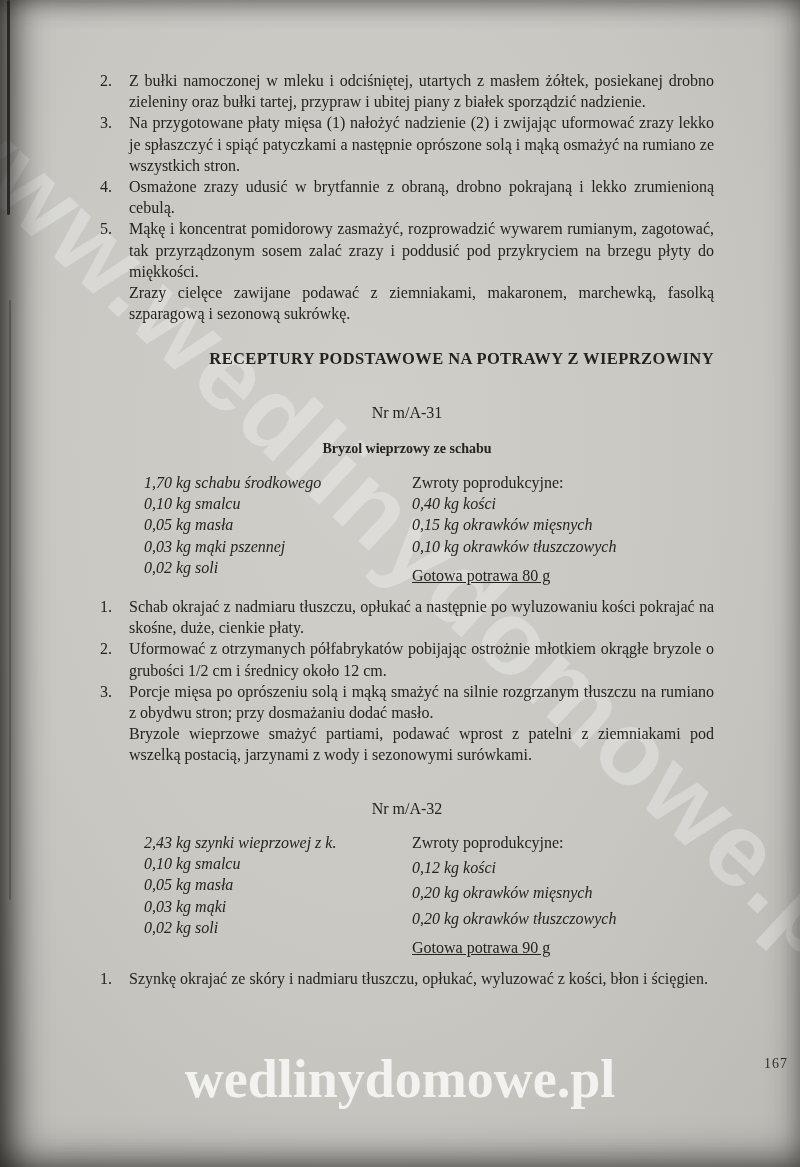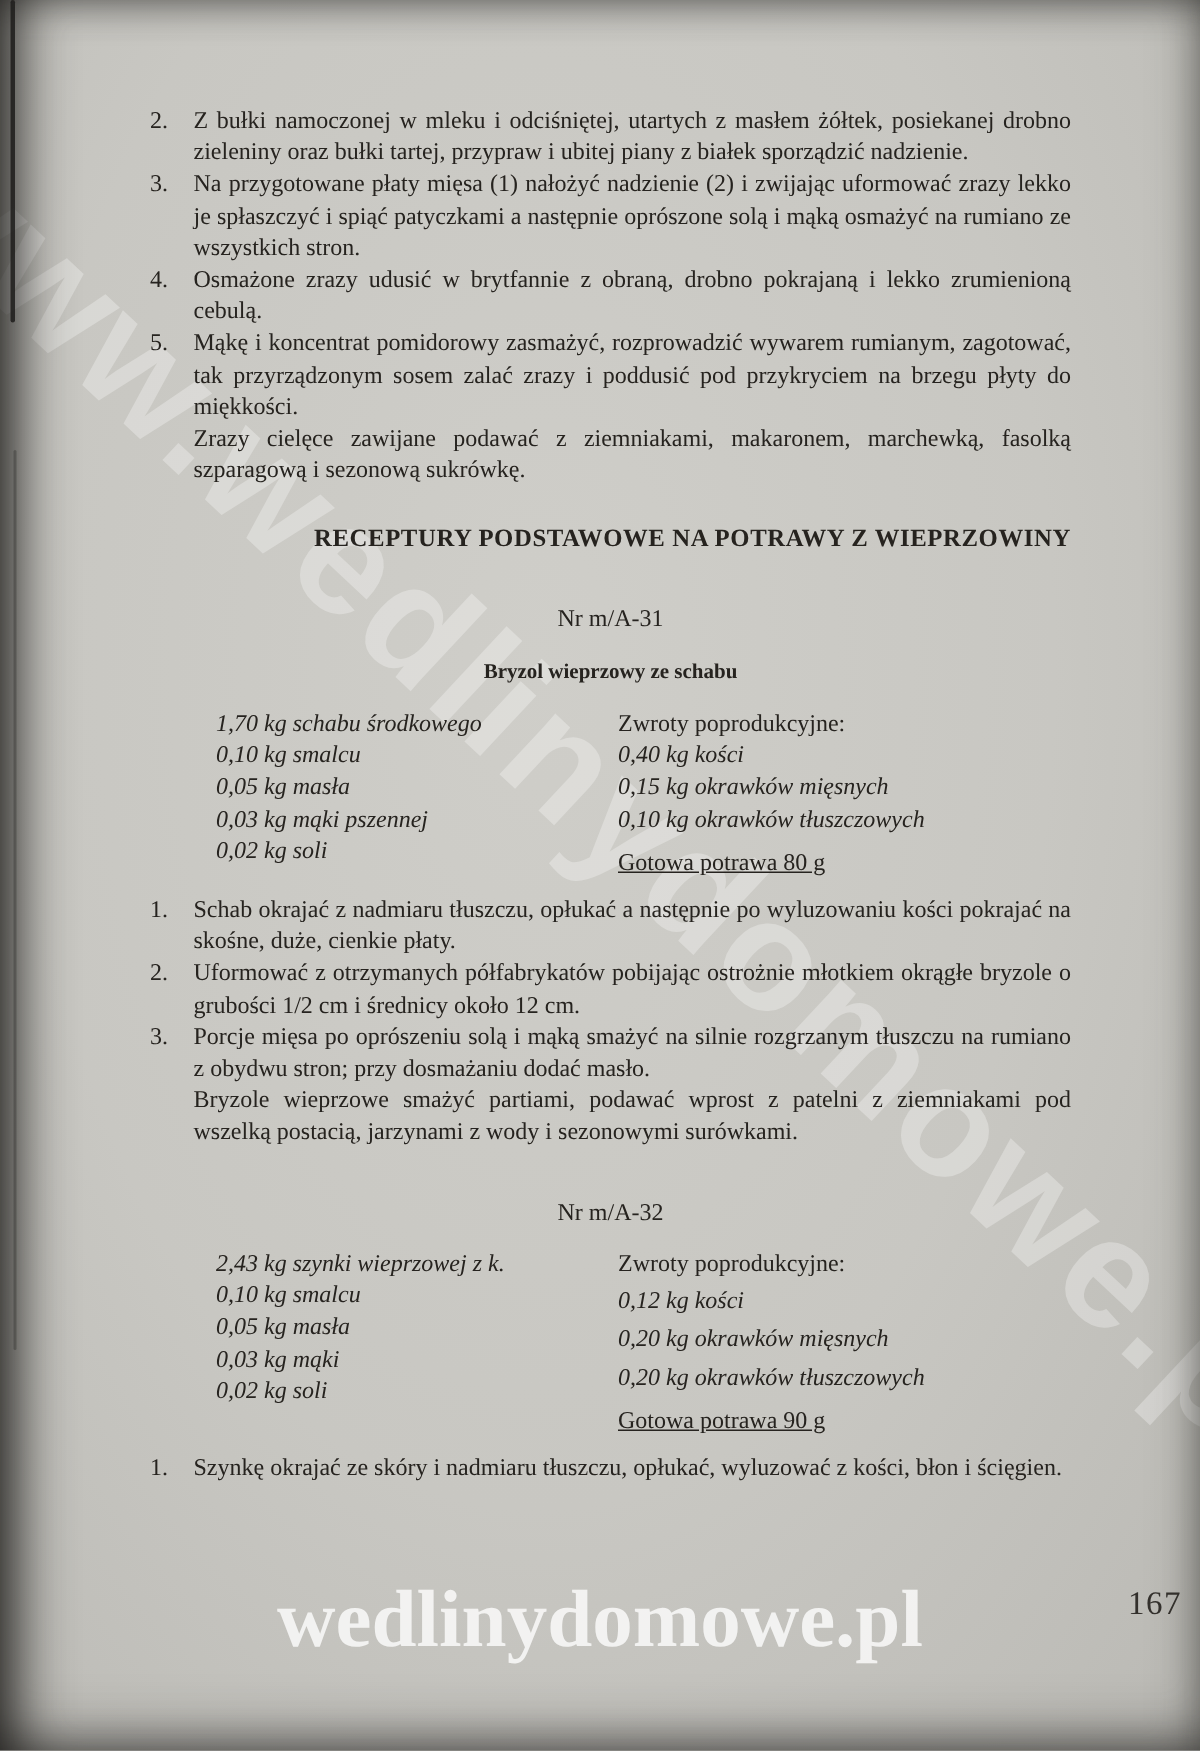--- a/index.html
+++ b/index.html
@@ -44,21 +44,21 @@
     position:absolute; left:50%; top:1048px; transform:translateX(-50%);
     z-index:3;
     font-family:Liberation Serif, serif;
     font-weight:bold; font-size:54px; letter-spacing:0px;
     color:rgba(255,255,255,0.78);
     white-space:nowrap;
     pointer-events:none;
   }
   .page-num {
     position:absolute; right:12px; top:1056px; z-index:5;
-    font-size:22px; color:#33302c; letter-spacing:1px;
+    font-size:14px; color:#33302c; letter-spacing:1px;
   }
 
   .content {
     position:relative; z-index:2;
     margin:0 86px 0 100px;
     padding-top:70px;
     font-size:16px; line-height:21.2px;
   }
   .step { display:flex; }
   .step .num { flex:0 0 22px; margin-right:7px; }

